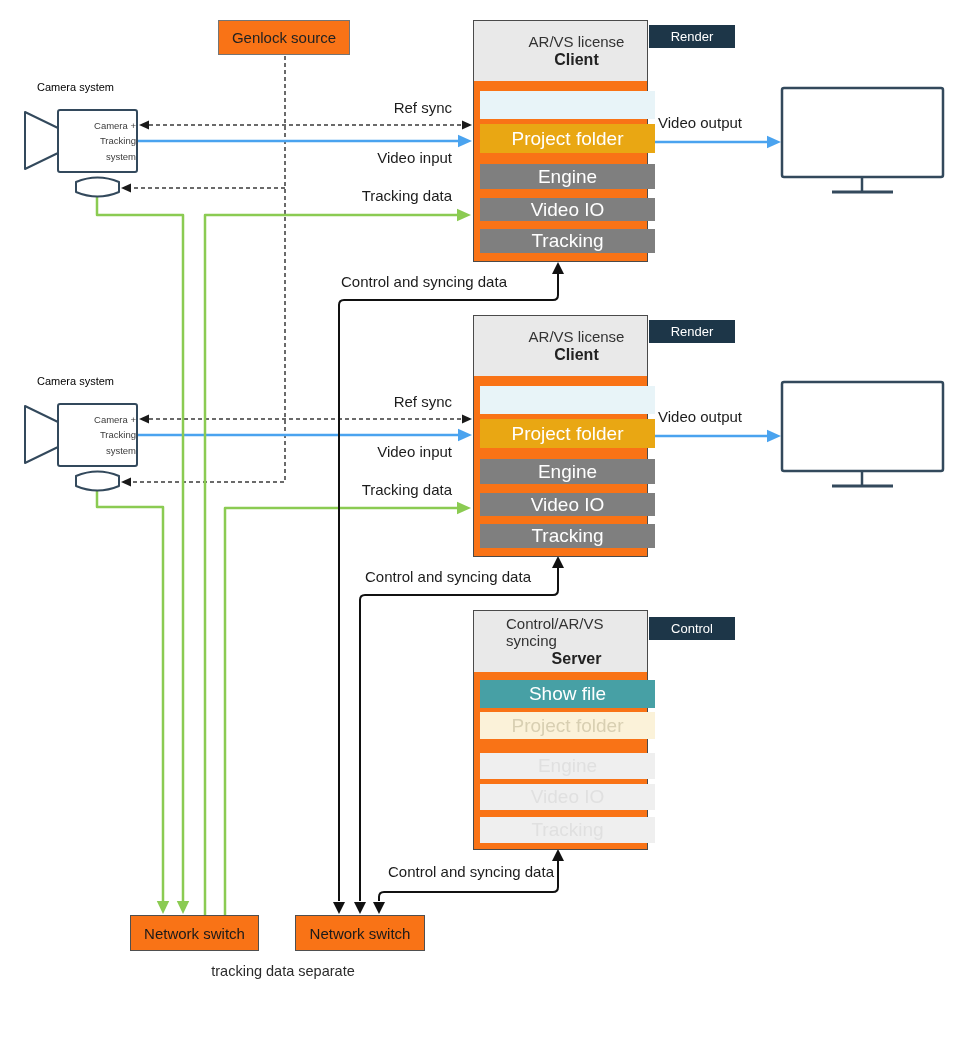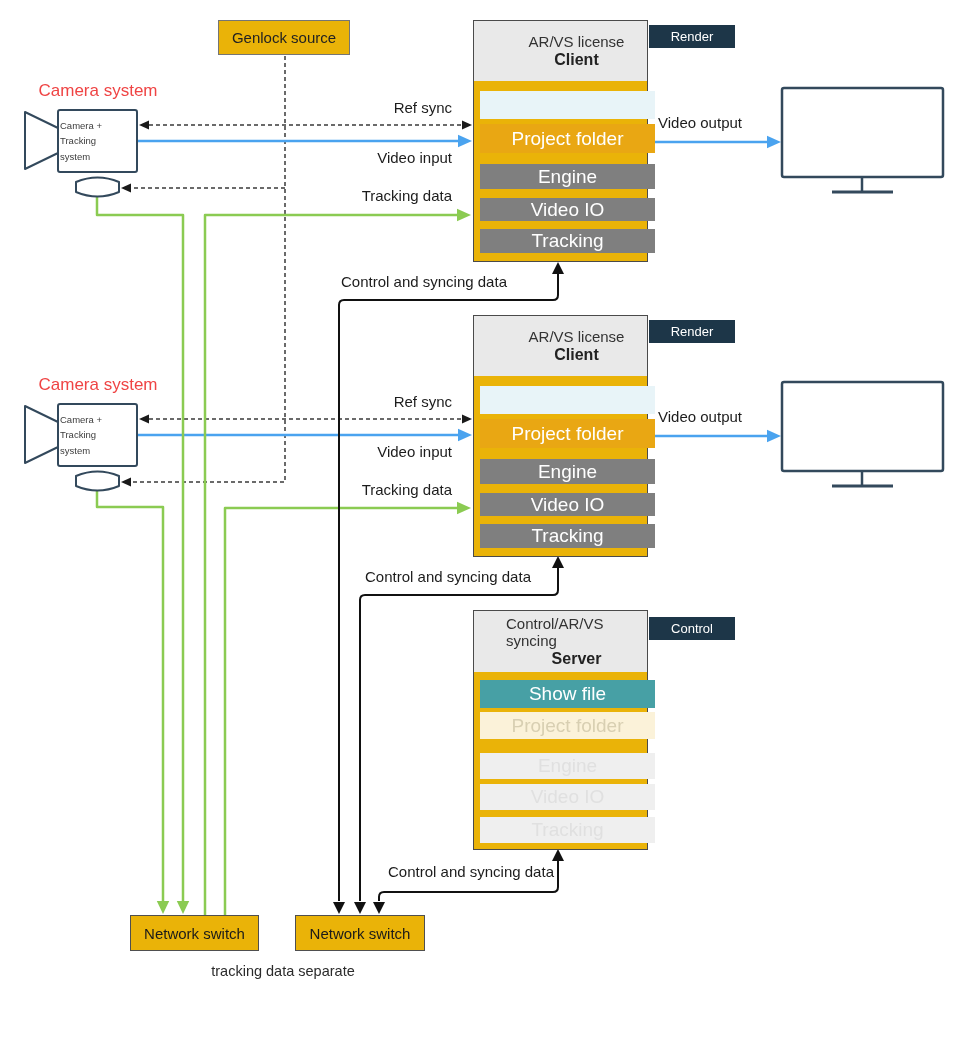--- a/index.html
+++ b/index.html
@@ -1,19 +1,19 @@
 <!DOCTYPE html>
 <html><head>
 <meta charset="utf-8">
 <style>
   html,body{margin:0;padding:0;background:#fff;}
   .canvas{position:relative;width:961px;height:1039px;background:#ffffff;
           font-family:"Liberation Sans",sans-serif;overflow:hidden;}
   .canvas svg{position:absolute;left:0;top:0;}
-  .box{position:absolute;box-sizing:border-box;background:#eab308;}
+  .box{position:absolute;box-sizing:border-box;background:#f97316;}
   .genlock{border:1.5px solid #757575;display:flex;align-items:center;justify-content:center;
            font-size:15px;color:#222;}
   .node{border:1.5px solid #4a4a4a;}
   .node-header{position:absolute;left:0;right:0;top:0;background:#e9e9e9;display:flex;
                flex-direction:column;align-items:center;justify-content:center;gap:1px;padding-left:32px;}
   .node-header .lic{font-size:15px;color:#333;}
   .node-header .role{font-size:16px;font-weight:bold;color:#222;}
   .row{position:absolute;left:6px;width:175px;display:flex;align-items:center;
        justify-content:center;font-size:19px;color:#fff;}
   .row.pale{background:#e8f4f8;}
@@ -23,22 +23,22 @@
   .row.faded-cream{background:#fbf2d9;color:#d8cfb2;}
   .row.faded-gray{background:#efefef;color:#e0e0e0;}
   .tag{position:absolute;background:#1d3648;color:#fff;font-size:13px;display:flex;
        align-items:center;justify-content:center;}
   .flow-label{position:absolute;font-size:15px;color:#1c1c1c;white-space:nowrap;}
   .flow-label.right{text-align:right;}
   .flow-label.center{text-align:center;}
   .switch{border:1.5px solid #4f4f4f;display:flex;align-items:center;justify-content:center;
           font-size:15px;color:#1a1a1a;}
   .note{position:absolute;text-align:center;font-size:14.5px;color:#2b2b2b;line-height:1.5;}
-  .cam-label{position:absolute;font-size:17px;color:#ef4444;text-align:center;}
-  .cam-text{position:absolute;display:flex;flex-direction:column;align-items:flex-start;
+  .cam-label{position:absolute;font-size:11px;color:#000000;}
+  .cam-text{position:absolute;display:flex;flex-direction:column;align-items:flex-end;
             justify-content:center;font-size:9.5px;color:#3c3c3c;line-height:1.6;text-align:center;}
 </style>
 </head>
 <body>
 
 <div class="canvas">
 
   <svg width="961" height="1039" viewBox="0 0 961 1039">
 
     <g stroke="#3a3a3a" stroke-width="1.5" fill="none" stroke-dasharray="4 3">

